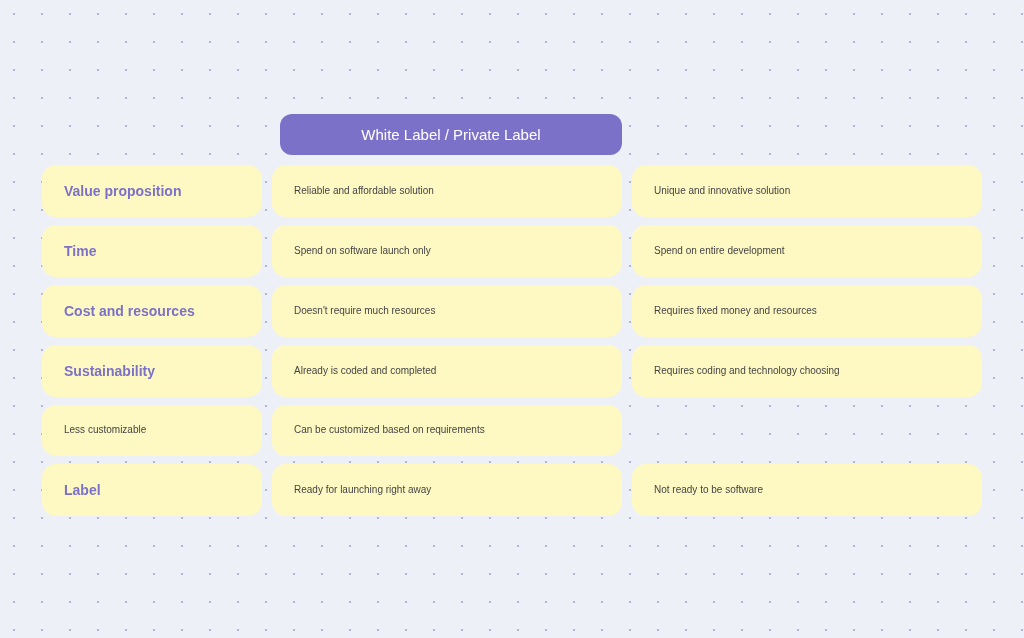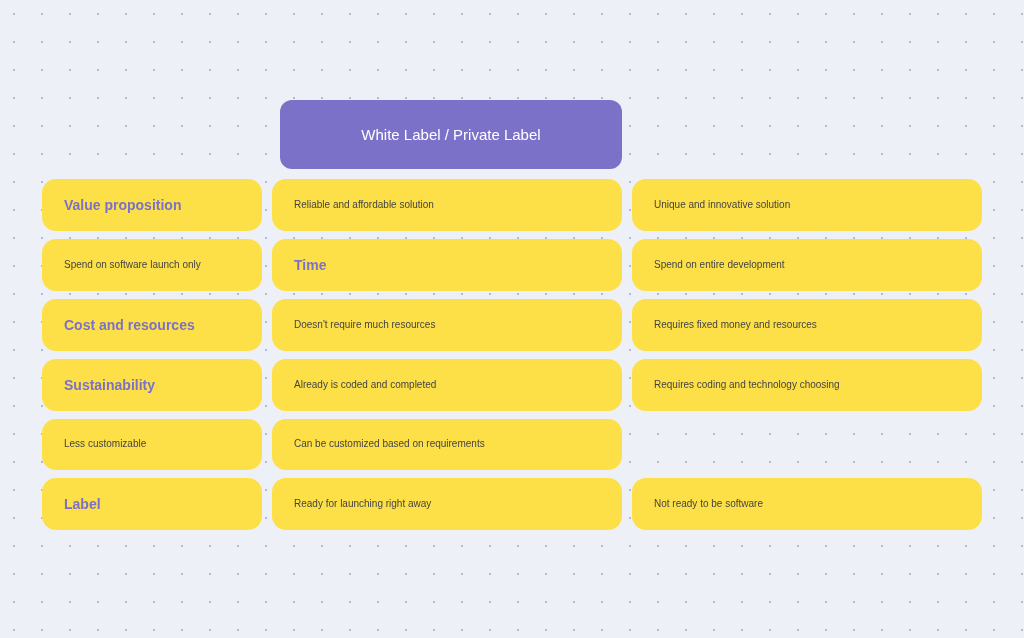--- a/index.html
+++ b/index.html
@@ -29,21 +29,21 @@
       margin-bottom: 10px;
       padding: 0 8px;
     }
 
     .header-cell-empty {
       
     }
 
     .header-cell {
       border-radius: 12px;
-      padding: 26px 20px;
+      padding: 12px 20px;
       text-align: center;
       color: #fff;
       font-size: 15px;
       font-weight: 500;
     }
 
     .header-white-label {
       background-color: #7c71c8;
     }
 
@@ -54,21 +54,21 @@
 
     
     .data-row {
       display: grid;
       grid-template-columns: 220px 1fr 1fr;
       gap: 10px;
       margin-bottom: 8px;
     }
 
     .row-card {
-      background: #fde047;
+      background: #fef9c3;
       border-radius: 14px;
       padding: 18px 22px;
       display: flex;
       align-items: center;
     }
 
     .row-label {
       color: #7c71c8;
       font-size: 14px;
       font-weight: 600;
@@ -99,24 +99,24 @@
       </div>
       <div class="row-card">
         <span class="row-value">Reliable and affordable solution</span>
       </div>
       <div class="row-card">
         <span class="row-value">Unique and innovative solution</span>
       </div>
     </div>
       <div class="data-row">
       <div class="row-card">
-        <span class="row-value">Spend on software launch only</span>
+        <span class="row-label">Time</span>
       </div>
       <div class="row-card">
-        <span class="row-label">Time</span>
+        <span class="row-value">Spend on software launch only</span>
       </div>
       <div class="row-card">
         <span class="row-value">Spend on entire development</span>
       </div>
     </div>
       <div class="data-row">
       <div class="row-card">
         <span class="row-label">Cost and resources</span>
       </div>
       <div class="row-card">

